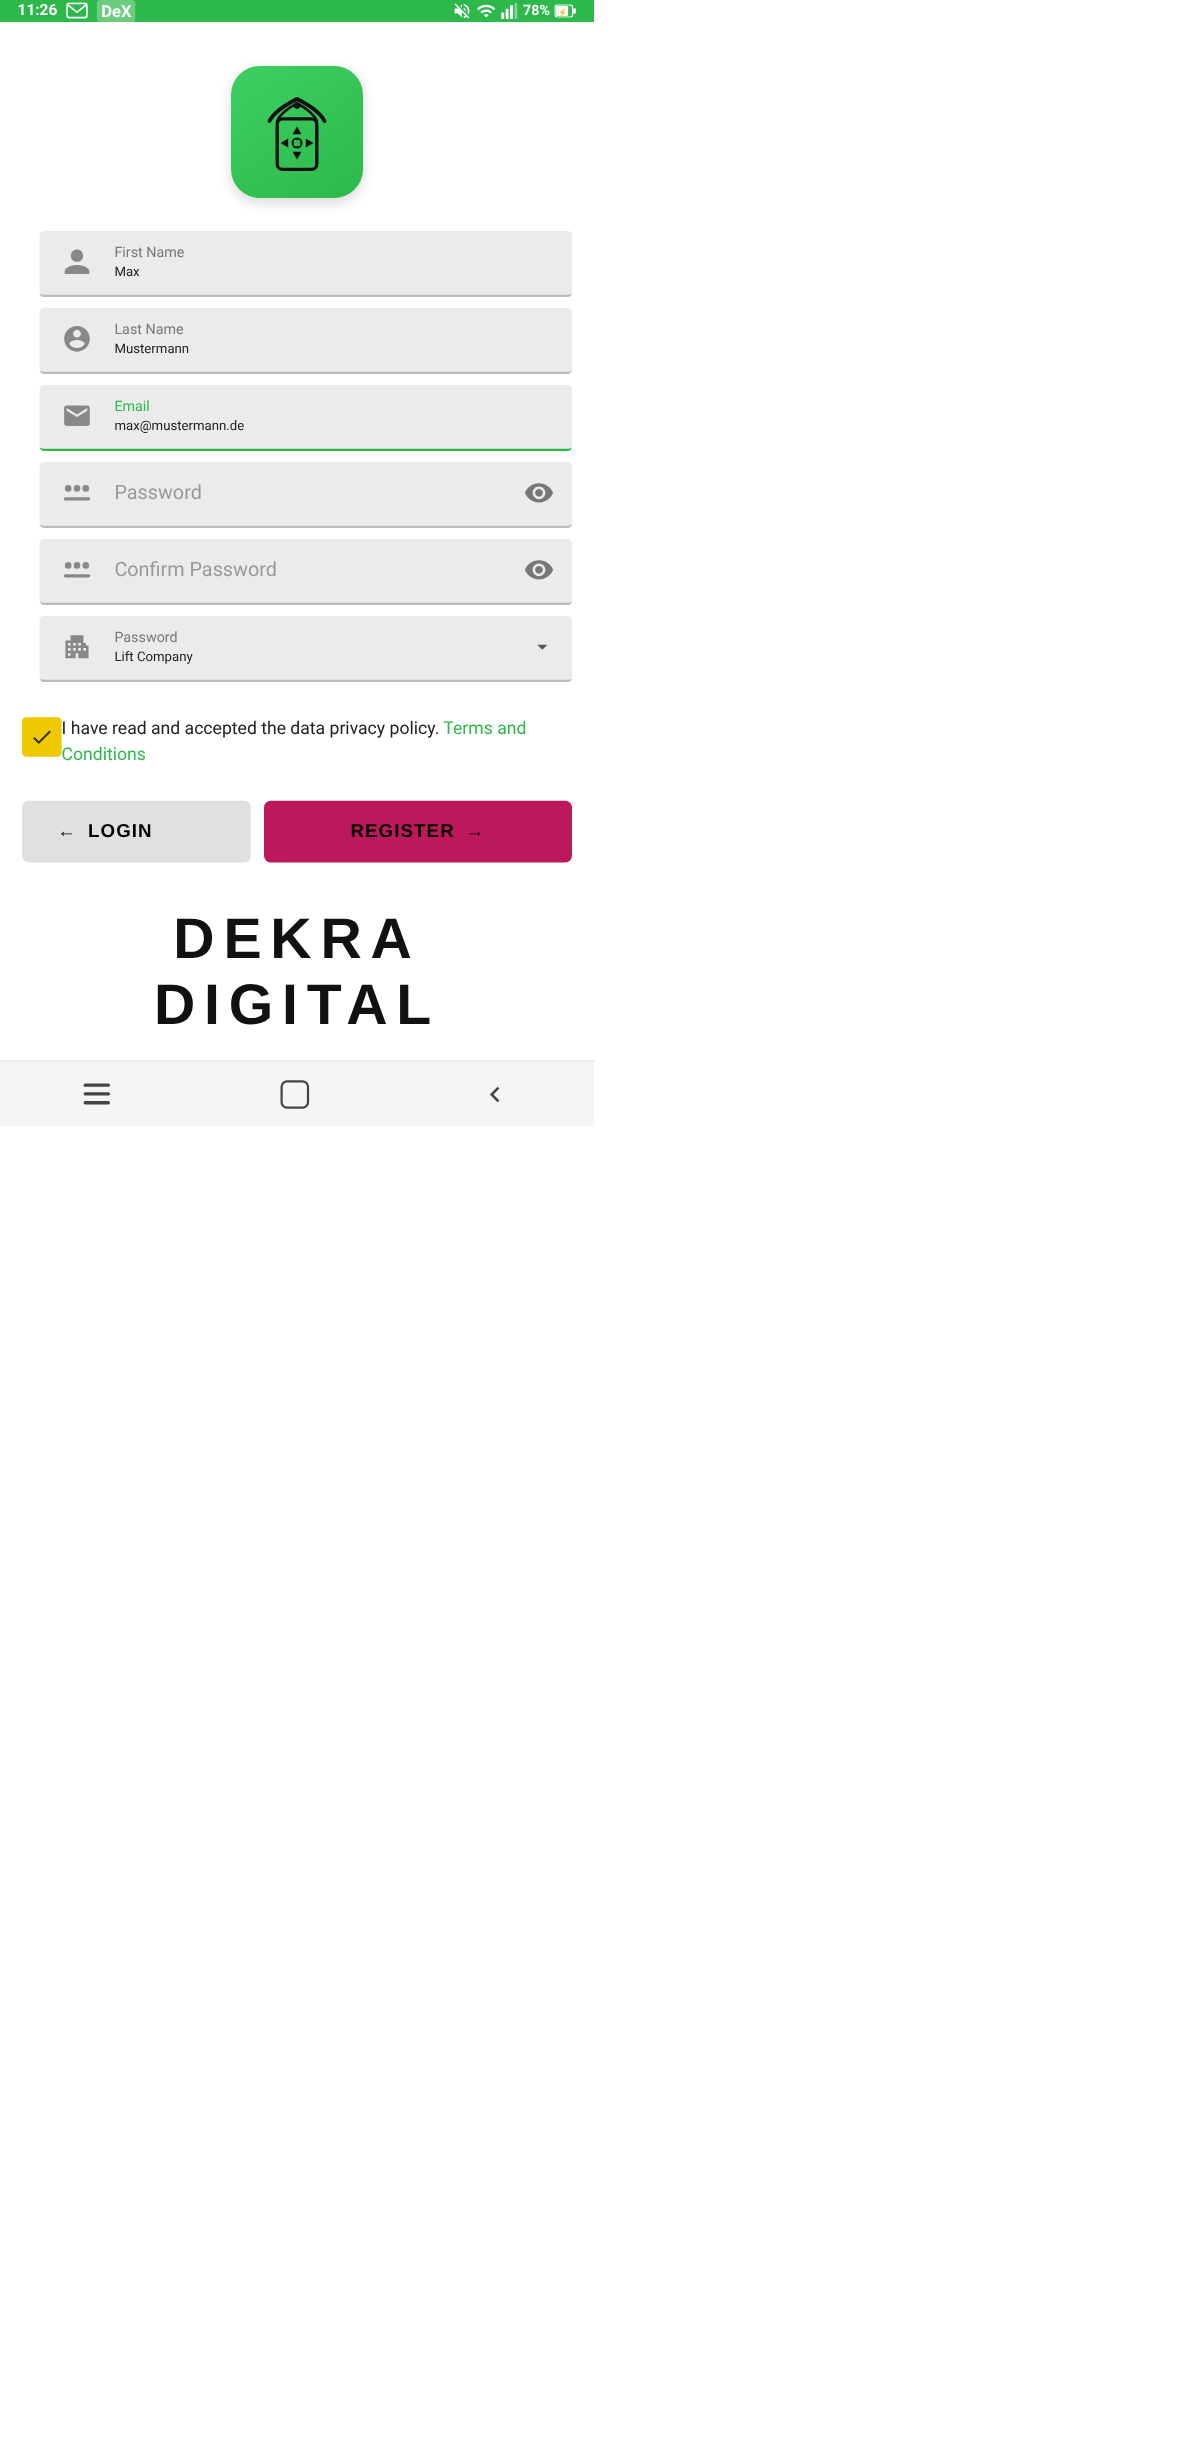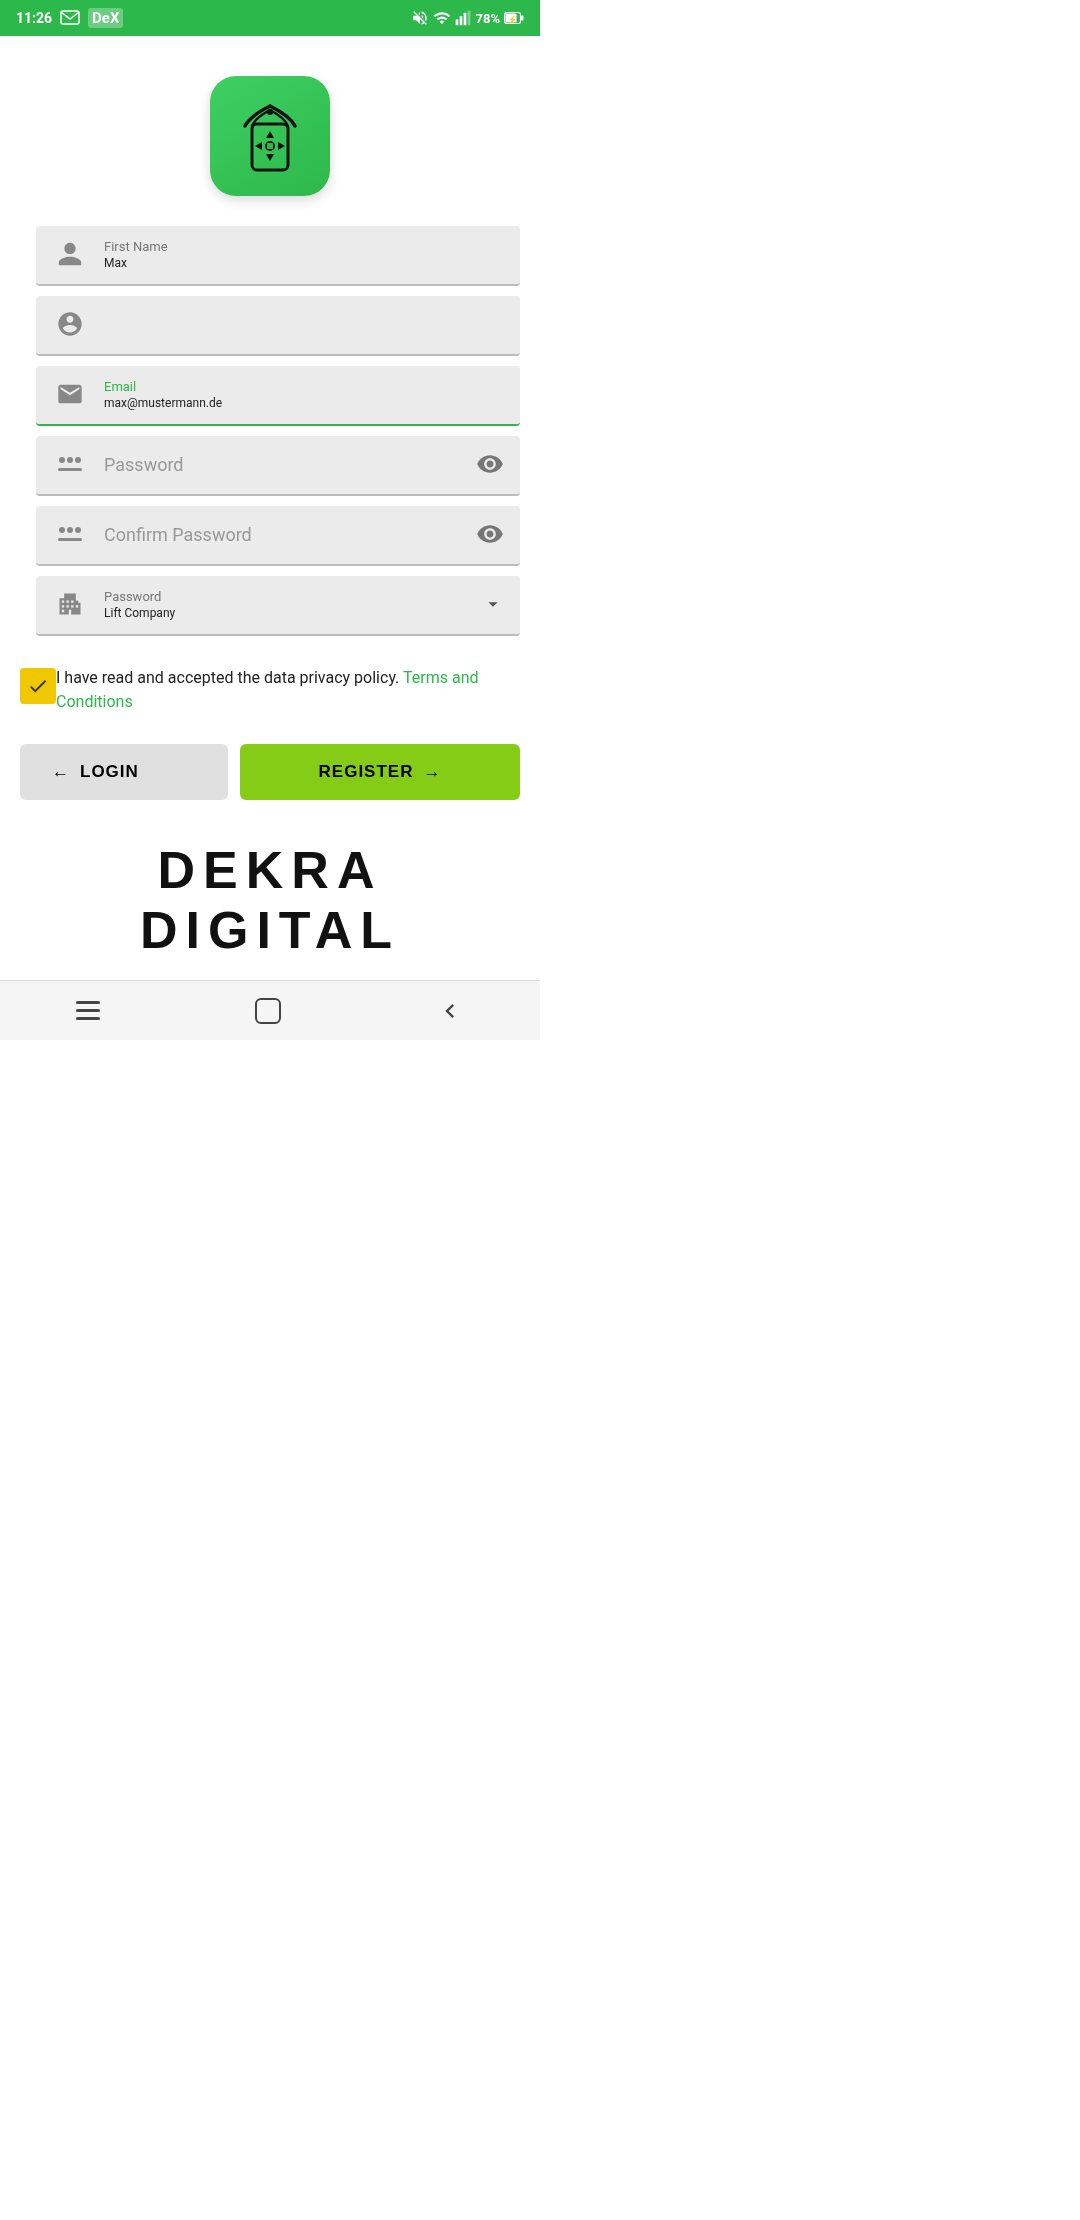--- a/index.html
+++ b/index.html
@@ -8,21 +8,21 @@
       width: 540px;
       min-height: 1110px;
       background: #ffffff;
       font-family: 'Roboto', Arial, sans-serif;
       overflow-x: hidden;
     }
 
     
     .status-bar {
       background: #2db84b;
-      height: 36px;
+      height: 20px;
       display: flex;
       align-items: center;
       justify-content: space-between;
       padding: 0 16px;
       color: white;
       font-size: 14px;
       font-weight: bold;
     }
     .status-bar-left { display: flex; align-items: center; gap: 8px; }
     .status-bar-right { display: flex; align-items: center; gap: 4px; font-size: 13px; }
@@ -146,21 +146,21 @@
       font-size: 17px;
       font-weight: bold;
       letter-spacing: 1px;
       display: flex;
       align-items: center;
       gap: 10px;
       cursor: pointer;
       flex: 1;
     }
     .btn-register {
-      background: #84cc16;
+      background: #be185d;
       border: none;
       border-radius: 6px;
       padding: 18px 32px;
       font-size: 17px;
       font-weight: bold;
       letter-spacing: 1px;
       display: flex;
       align-items: center;
       gap: 10px;
       cursor: pointer;
@@ -272,20 +272,24 @@
       </div>
     </div>
   </div>
 
   <div class="field-card">
     <div class="field-inner">
       <div class="field-icon">
         <svg width="28" height="28" viewBox="0 0 24 24" fill="#888">
           <path d="M12 2C6.48 2 2 6.48 2 12s4.48 10 10 10 10-4.48 10-10S17.52 2 12 2zm0 3c1.66 0 3 1.34 3 3s-1.34 3-3 3-3-1.34-3-3 1.34-3 3-3zm0 14.2c-2.5 0-4.71-1.28-6-3.22.03-1.99 4-3.08 6-3.08 1.99 0 5.97 1.09 6 3.08-1.29 1.94-3.5 3.22-6 3.22z"></path>
         </svg>
+      </div>
+      <div class="field-content">
+        <div class="field-label">Last Name</div>
+        <div class="field-value">Mustermann</div>
       </div>
     </div>
   </div>
 
   <div class="field-card active-field">
     <div class="field-inner">
       <div class="field-icon">
         <svg width="28" height="28" viewBox="0 0 24 24" fill="#888">
           <path d="M20 4H4c-1.1 0-2 .9-2 2v12c0 1.1.9 2 2 2h16c1.1 0 2-.9 2-2V6c0-1.1-.9-2-2-2zm0 4l-8 5-8-5V6l8 5 8-5v2z"></path>
         </svg>

